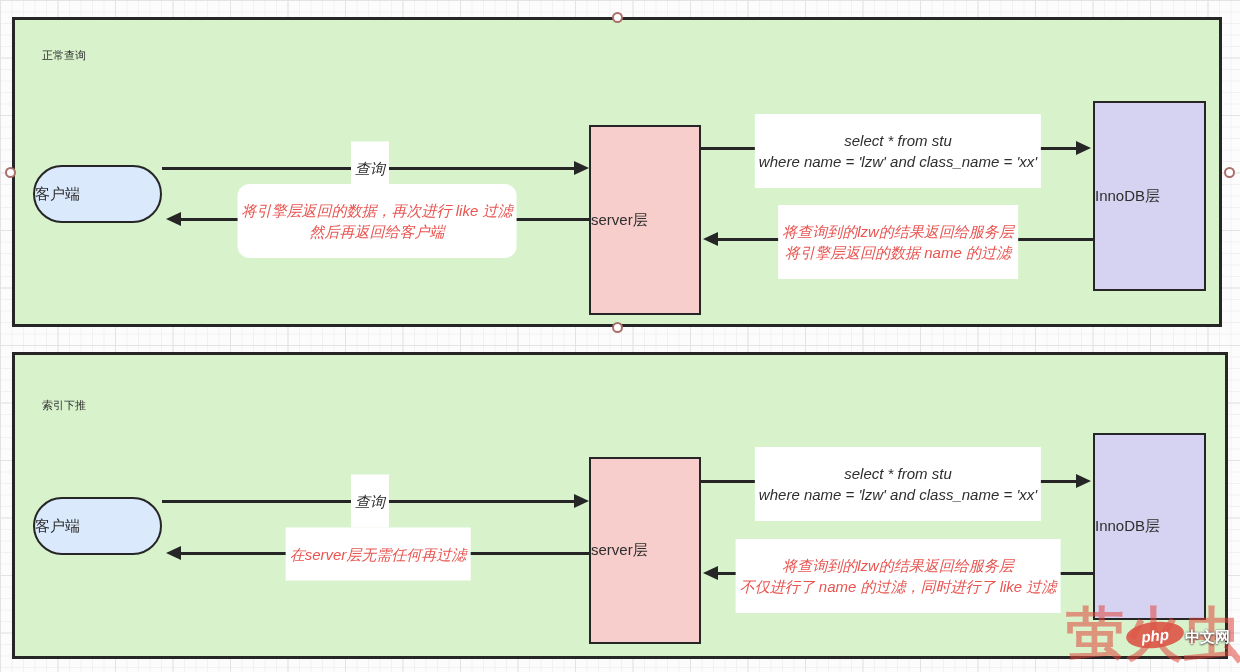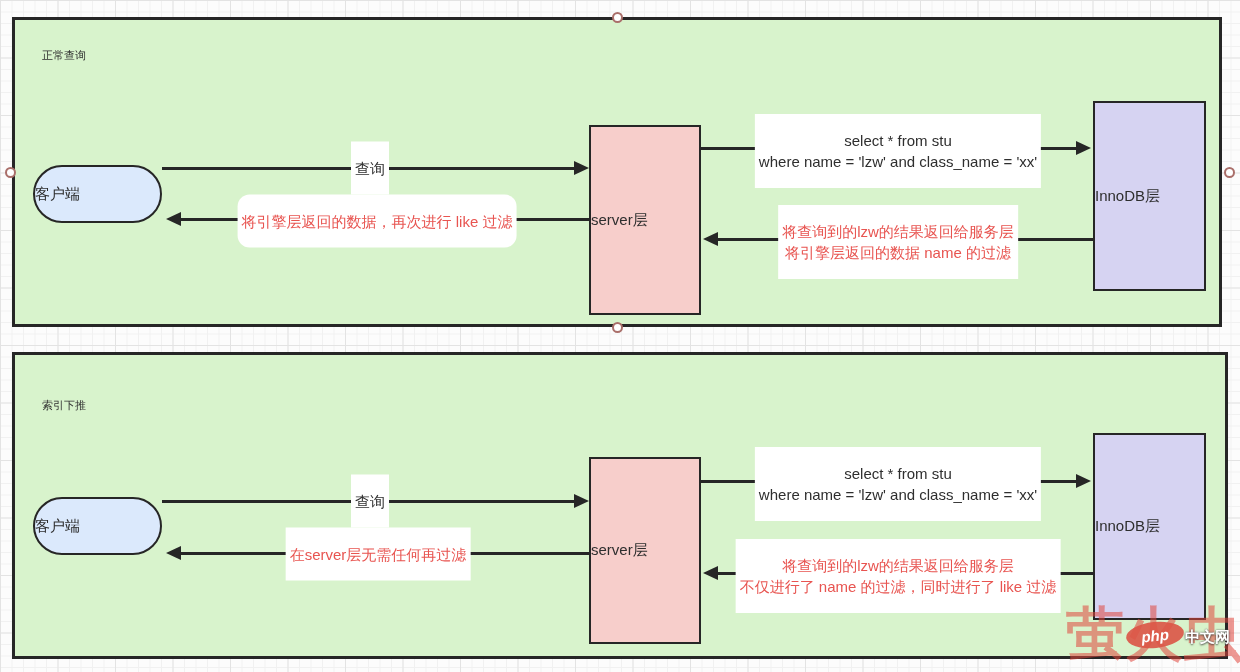--- a/index.html
+++ b/index.html
@@ -20,21 +20,21 @@
          align-items:center;justify-content:flex-start;font-size:15px;color:#2e2e2e;z-index:2;white-space:nowrap;}
   .client{background:#dbe9fc;border-radius:29px;}
   .server{background:#f7cecb;margin-top:24px;}
   .innodb{background:#d6d3f2;}
   .hline{position:absolute;height:2.5px;background:#262626;z-index:3;}
   .ah-r{position:absolute;width:0;height:0;border-top:7px solid transparent;border-bottom:7px solid transparent;
         border-left:15px solid #262626;z-index:3;}
   .ah-l{position:absolute;width:0;height:0;border-top:7px solid transparent;border-bottom:7px solid transparent;
         border-right:15px solid #262626;z-index:3;}
   .edge-label{position:absolute;background:#ffffff;text-align:center;font-size:15px;line-height:21px;
-        color:#2e2e2e;padding:16px 4px;transform:translate(-50%,-50%);white-space:nowrap;z-index:4;}
+        color:#2e2e2e;padding:16px 4px;transform:translate(-50%,-50%);white-space:nowrap;z-index:4;font-style:italic;}
   .red{color:#e85450;}
   .handle{position:absolute;width:11px;height:11px;border-radius:50%;background:#fff;
         border:2px solid #aa6f6a;box-sizing:border-box;z-index:6;}
   .watermark{position:absolute;left:1066px;top:596px;font-size:58px;font-weight:bold;
         color:rgba(224,70,60,0.55);letter-spacing:1px;z-index:5;white-space:nowrap;}
   .logo-oval{position:absolute;left:1126px;top:622px;width:58px;height:26px;background:rgba(219,84,70,0.9);
         border-radius:50%;display:flex;align-items:center;justify-content:center;transform:rotate(-6deg);
         color:#fff;font-style:italic;font-weight:bold;font-size:15px;z-index:6;}
   .logo-suffix{position:absolute;left:1185px;top:628px;font-size:15px;font-weight:bold;color:#ffffff;
         text-shadow:0 0 2px #555,0 1px 2px rgba(0,0,0,0.55);z-index:6;white-space:nowrap;}
@@ -58,20 +58,21 @@
   </div>
 
   <div class="hline" style="left:162px;top:167px;width:413px;"></div>
   <div class="ah-r" style="left:574px;top:161px;"></div>
   <div class="edge-label" style="left:370px;top:168px;">查询</div>
 
   <div class="hline" style="left:180px;top:218px;width:409px;"></div>
   <div class="ah-l" style="left:166px;top:212px;"></div>
   <div class="edge-label red" style="left:377px;top:221px;border-radius:12px;">
     <div>将引擎层返回的数据，再次进行 like 过滤</div>
+    <div>然后再返回给客户端</div>
   </div>
 
   <div class="hline" style="left:701px;top:147px;width:375px;"></div>
   <div class="ah-r" style="left:1076px;top:141px;"></div>
   <div class="edge-label" style="left:898px;top:151px;">
     <div>select * from stu</div>
     <div>where name = 'lzw' and class_name = 'xx'</div>
   </div>
 
   <div class="hline" style="left:718px;top:238px;width:375px;"></div>

